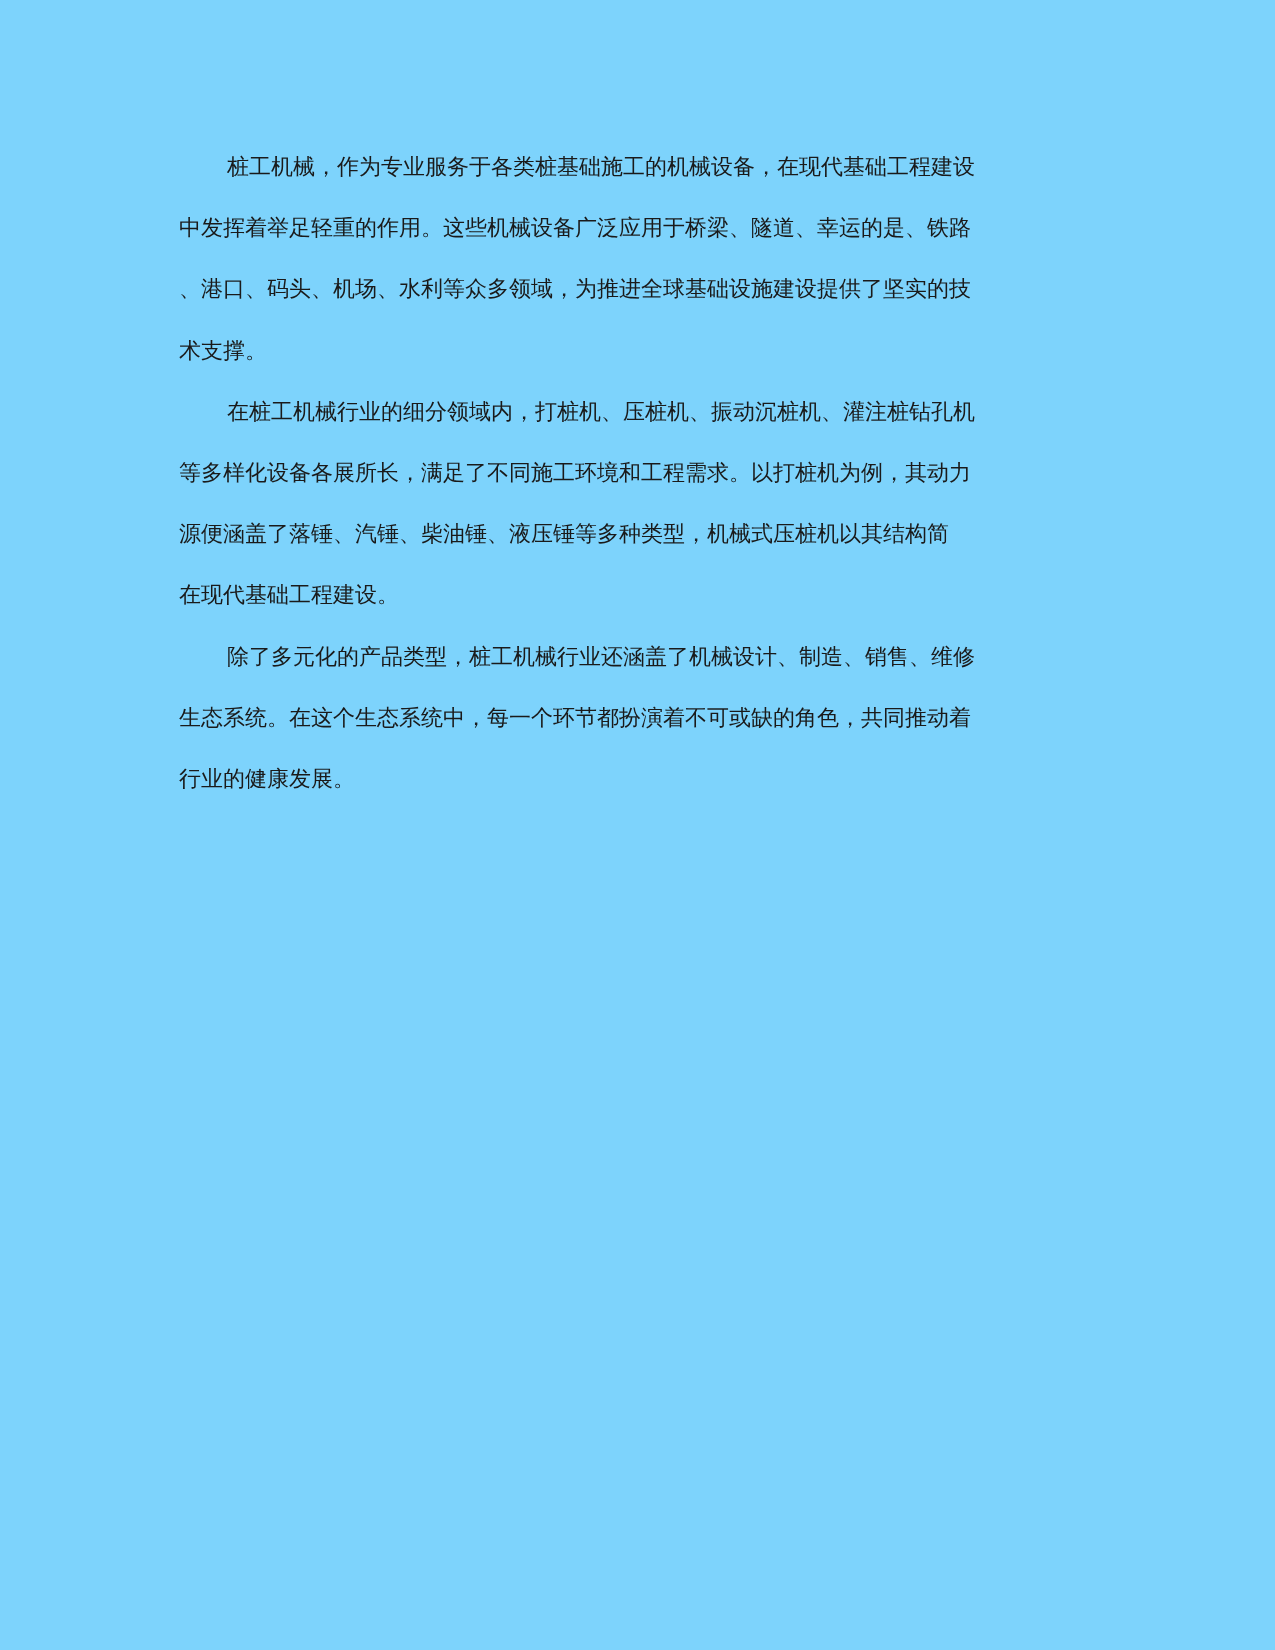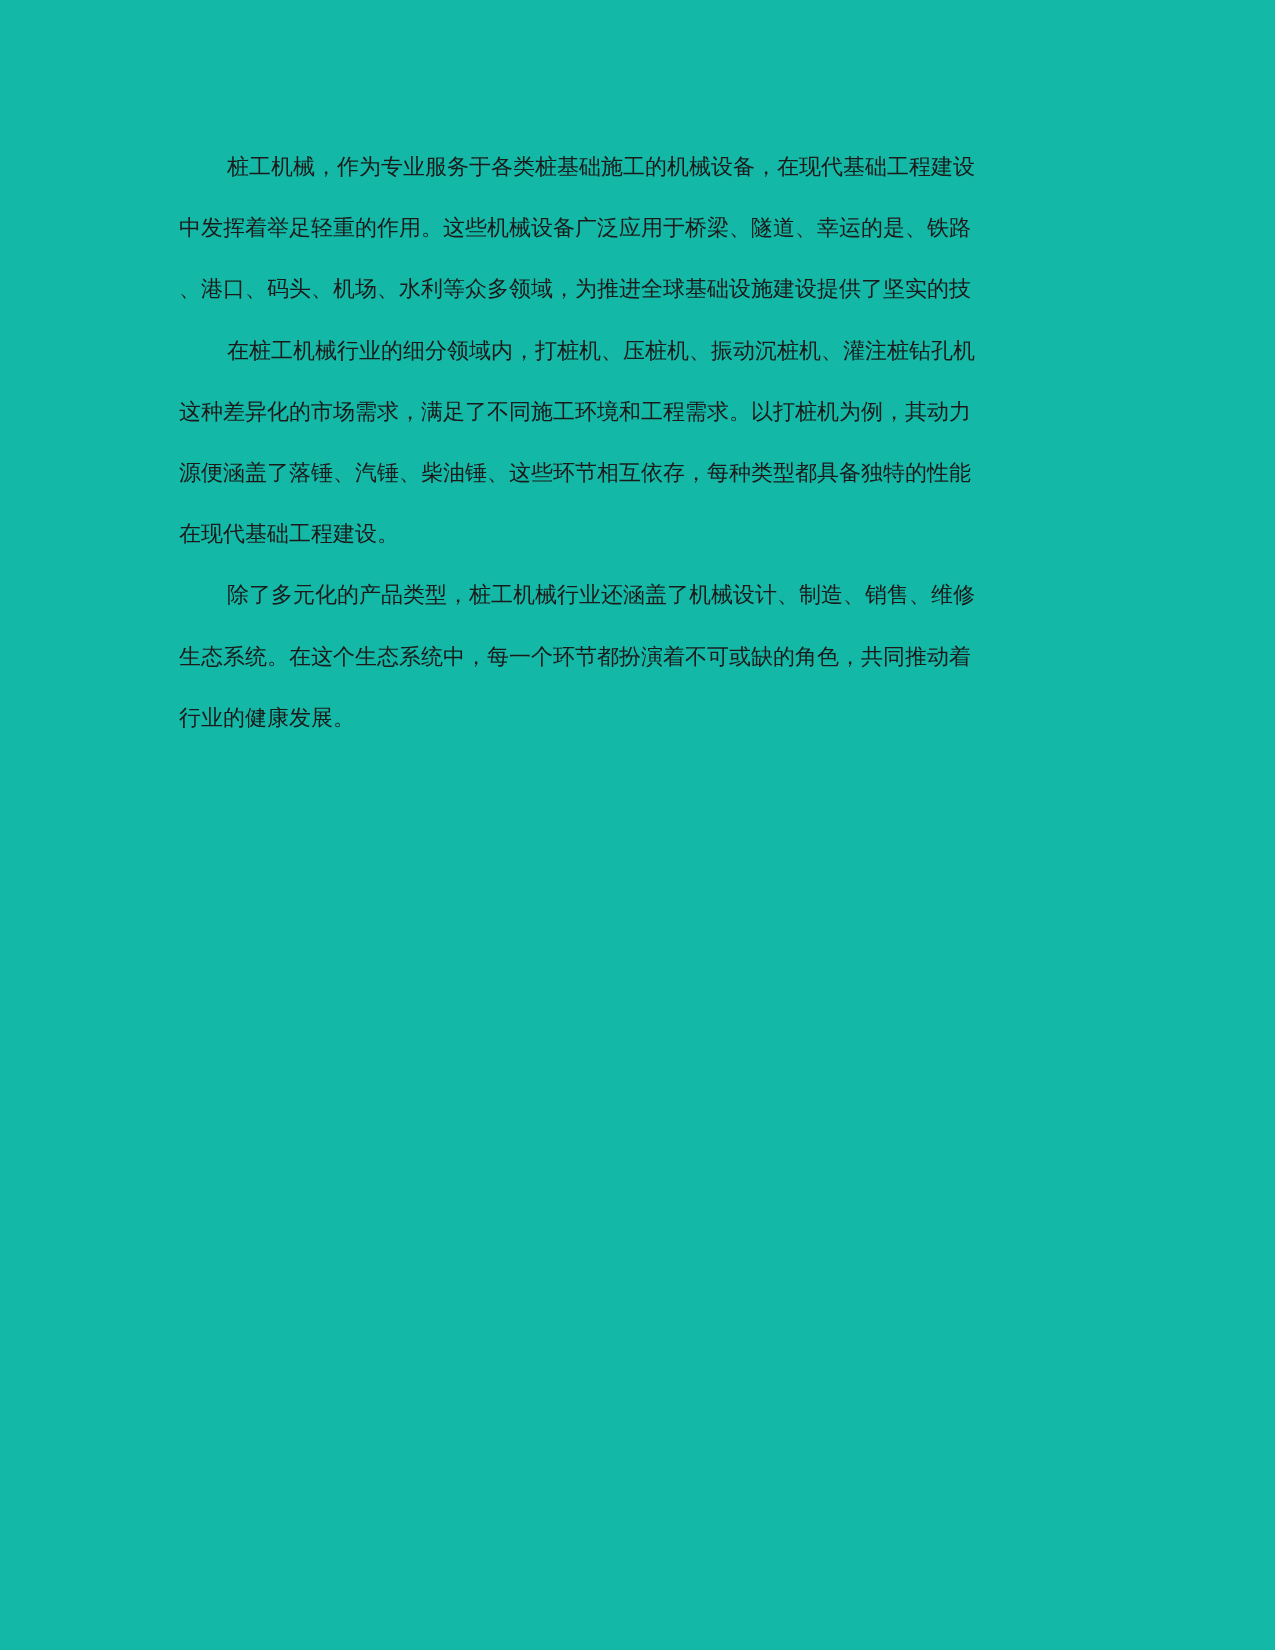--- a/index.html
+++ b/index.html
@@ -14,21 +14,21 @@
       overflow: hidden;
       font-family: "DejaVu Sans", "Liberation Sans", sans-serif;
       color: #1a1a1a;
     }
     .page {
       position: absolute;
       left: 0;
       top: 0;
       width: 1275px;
       height: 1650px;
-      background: #14b8a6;
+      background: #7dd3fc;
     }
     .body-text {
       position: absolute;
       left: 179px;
       top: 144px;
       width: 860px;
     }
     .line {
       height: 61.2px;
       line-height: 46px;
@@ -43,26 +43,27 @@
 </head>
 <body>
 
 <div class="page">
   <div class="body-text">
 
     <div>
       <div class="line indent">桩工机械，作为专业服务于各类桩基础施工的机械设备，在现代基础工程建设</div>
       <div class="line">中发挥着举足轻重的作用。这些机械设备广泛应用于桥梁、隧道、幸运的是、铁路</div>
       <div class="line">、港口、码头、机场、水利等众多领域，为推进全球基础设施建设提供了坚实的技</div>
+      <div class="line">术支撑。</div>
     </div>
 
     <div>
       <div class="line indent">在桩工机械行业的细分领域内，打桩机、压桩机、振动沉桩机、灌注桩钻孔机</div>
-      <div class="line">这种差异化的市场需求，满足了不同施工环境和工程需求。以打桩机为例，其动力</div>
-      <div class="line">源便涵盖了落锤、汽锤、柴油锤、这些环节相互依存，每种类型都具备独特的性能</div>
+      <div class="line">等多样化设备各展所长，满足了不同施工环境和工程需求。以打桩机为例，其动力</div>
+      <div class="line">源便涵盖了落锤、汽锤、柴油锤、液压锤等多种类型，机械式压桩机以其结构简</div>
       <div class="line">在现代基础工程建设。</div>
     </div>
 
 
     <div>
       <div class="line indent">除了多元化的产品类型，桩工机械行业还涵盖了机械设计、制造、销售、维修</div>
       <div class="line">生态系统。在这个生态系统中，每一个环节都扮演着不可或缺的角色，共同推动着</div>
       <div class="line">行业的健康发展。</div>
     </div>
 

